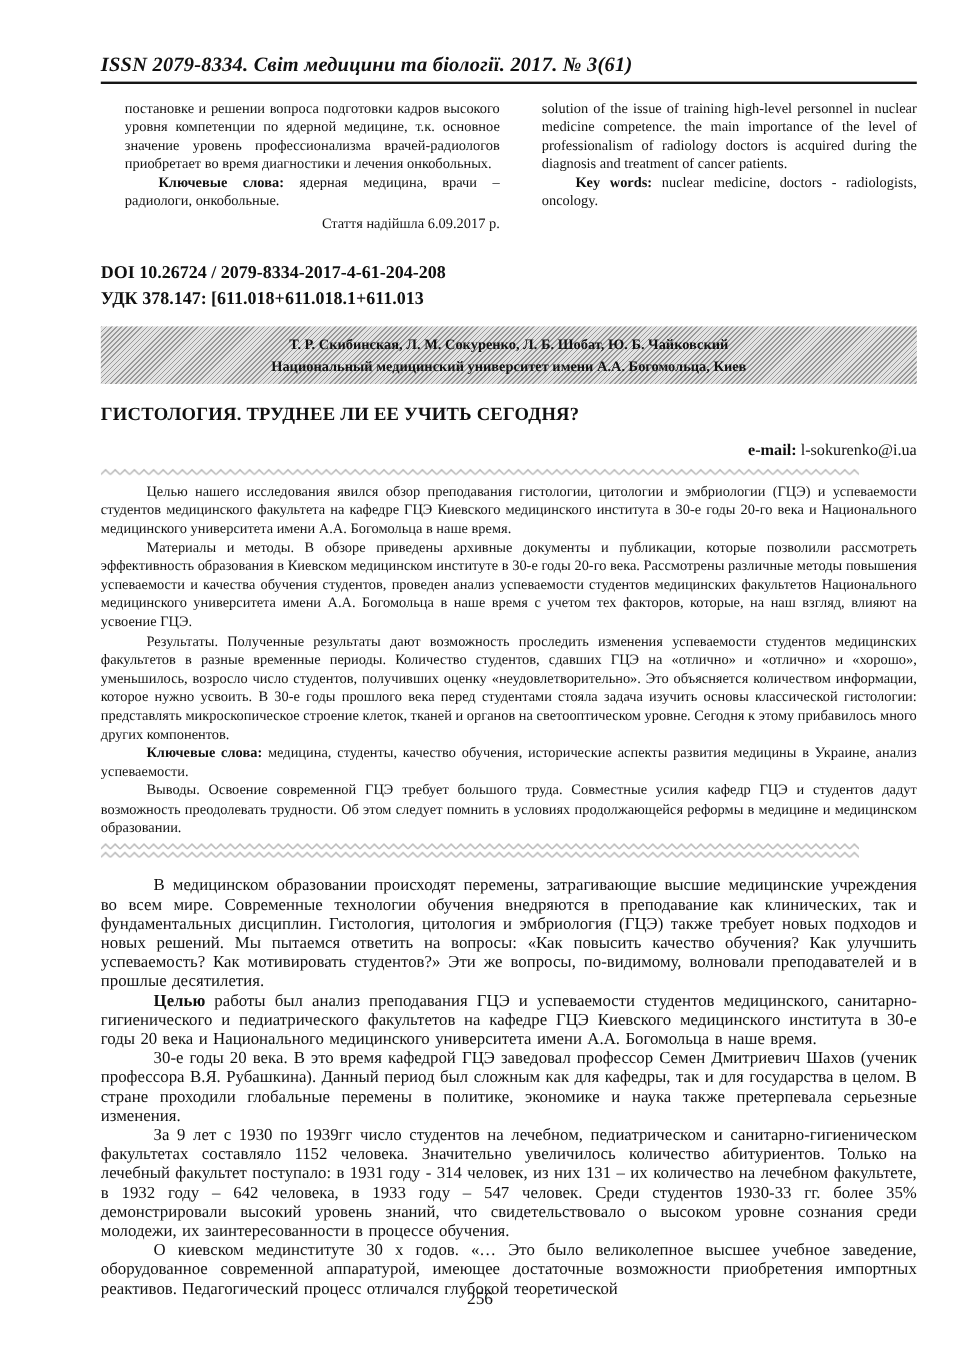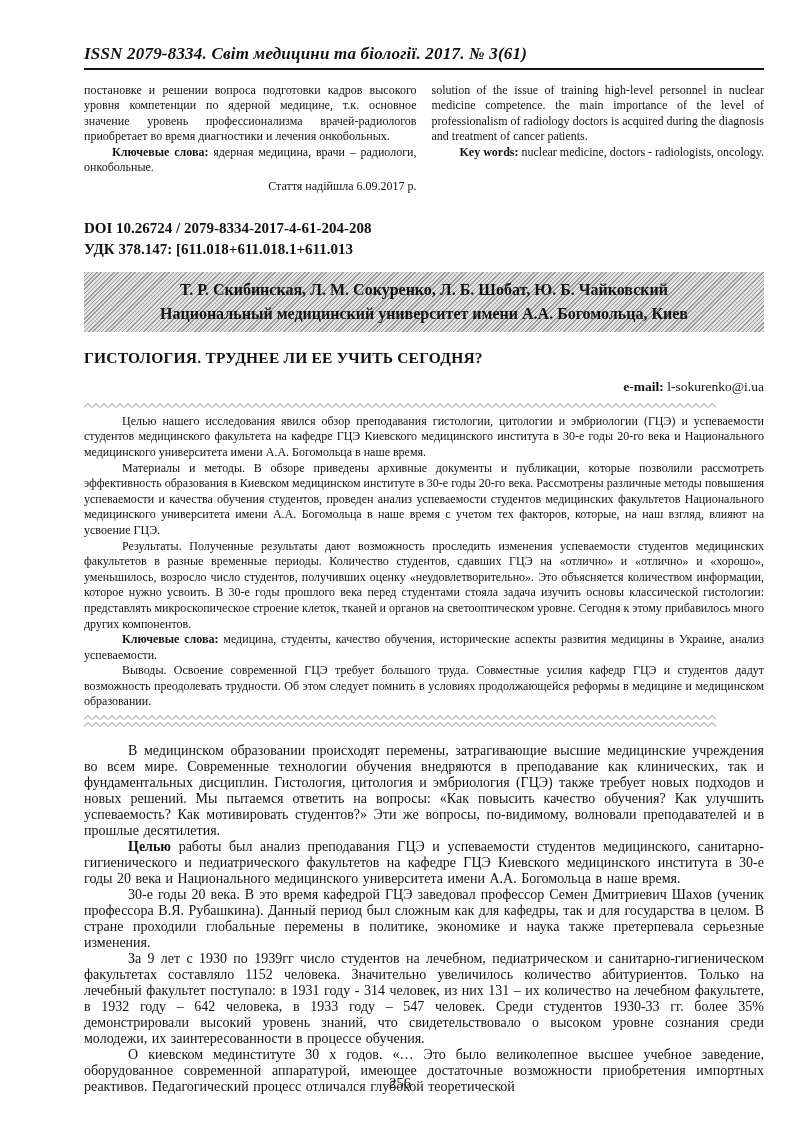--- a/index.html
+++ b/index.html
@@ -17,35 +17,35 @@
   
   .jheader{
     font-size:17px;font-weight:bold;font-style:italic;
     border-bottom:2.5px solid #151515;
     padding-bottom:4px;
     margin-bottom:13px;
     letter-spacing:.2px;
   }
   
   .cols{display:flex;gap:15px;font-size:12px;line-height:1.29;text-align:justify;}
-  .col{flex:1 1 0;}
+  .col{flex:1 1 0;margin-left:20px;}
   .col p{margin:0;}
   .kw-par{text-indent:28px;}
   .lead-bold{font-weight:bold;}
   .received{text-align:right;margin-top:3px !important;}
   
   .doi-block{margin-top:24px;font-weight:bold;font-size:15px;line-height:1.35;}
   .doi-block div{white-space:nowrap;}
   
   .authors-strip{
     margin-top:13px;
     padding:6px 4px;
     text-align:center;
     font-weight:bold;
-    font-size:16px;
+    font-size:12px;
     line-height:1.5;
     background:repeating-linear-gradient(135deg,#999 0px,#999 1px,#e2e2e2 1px,#e2e2e2 3px);
   }
   
   .art-title{margin-top:17px;text-align:left;font-weight:bold;font-size:15.5px;letter-spacing:.2px;}
   .email-line{margin-top:12px;text-align:right;font-size:13.5px;}
   
   .zigzag{display:block;margin-top:7px;}
   .zigzag2{display:block;margin-top:4px;margin-bottom:2px;}
   

